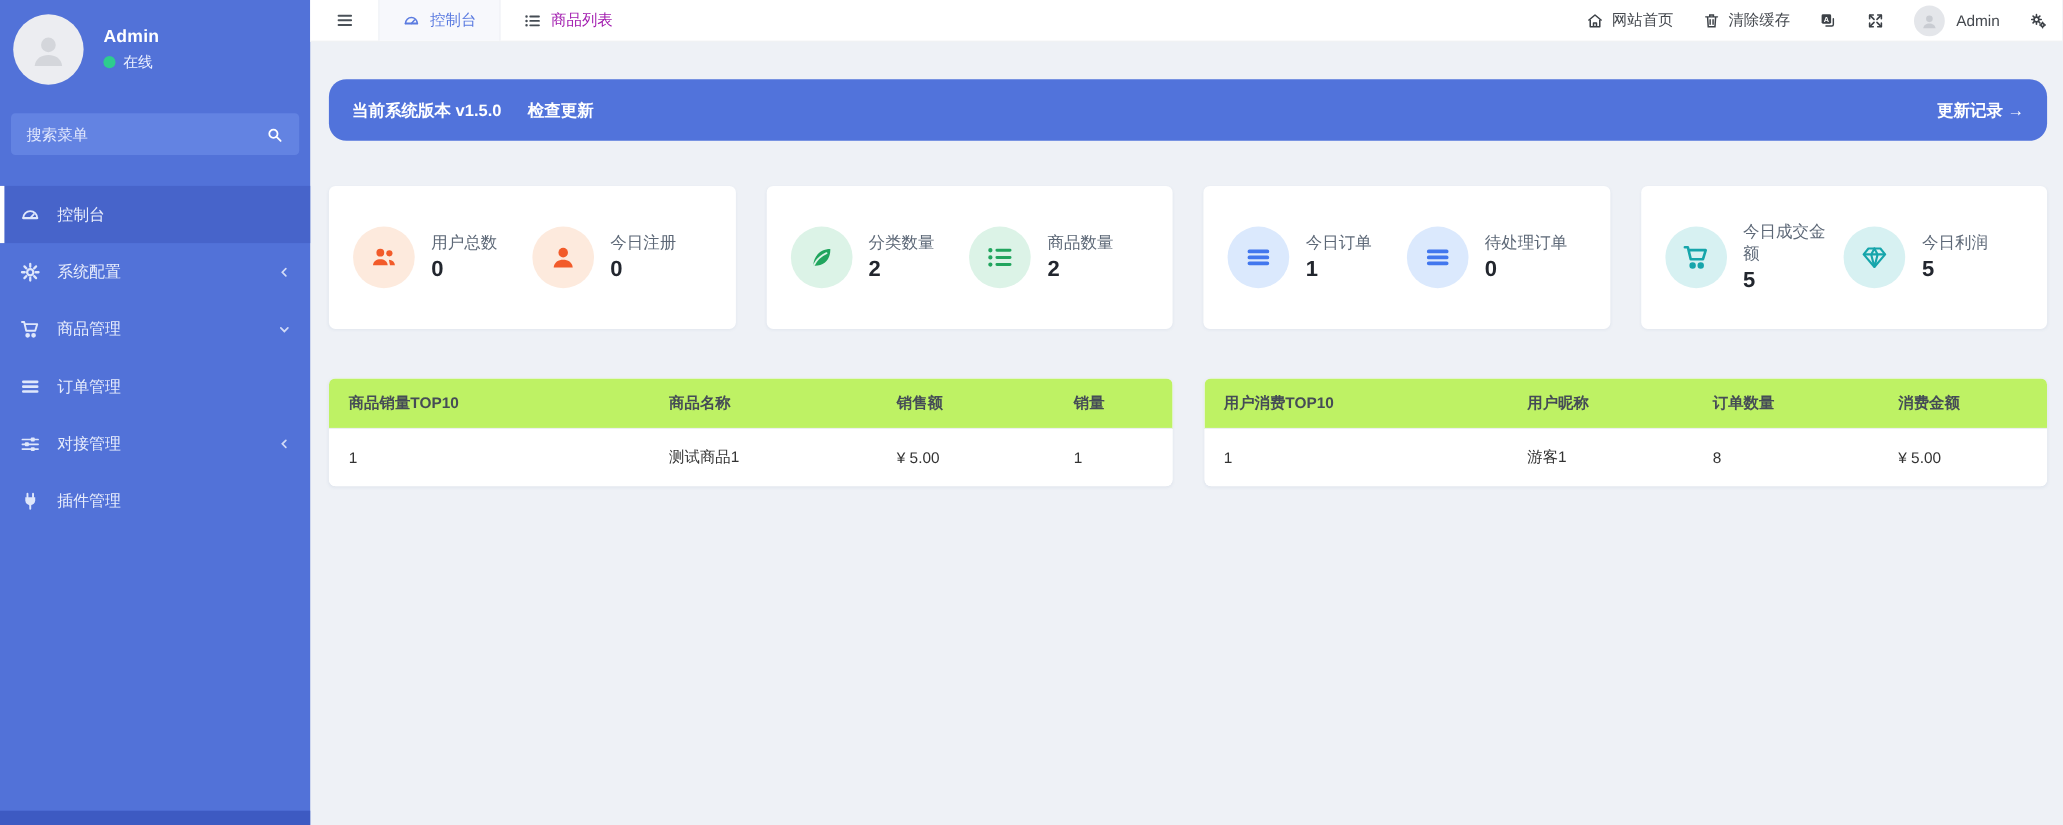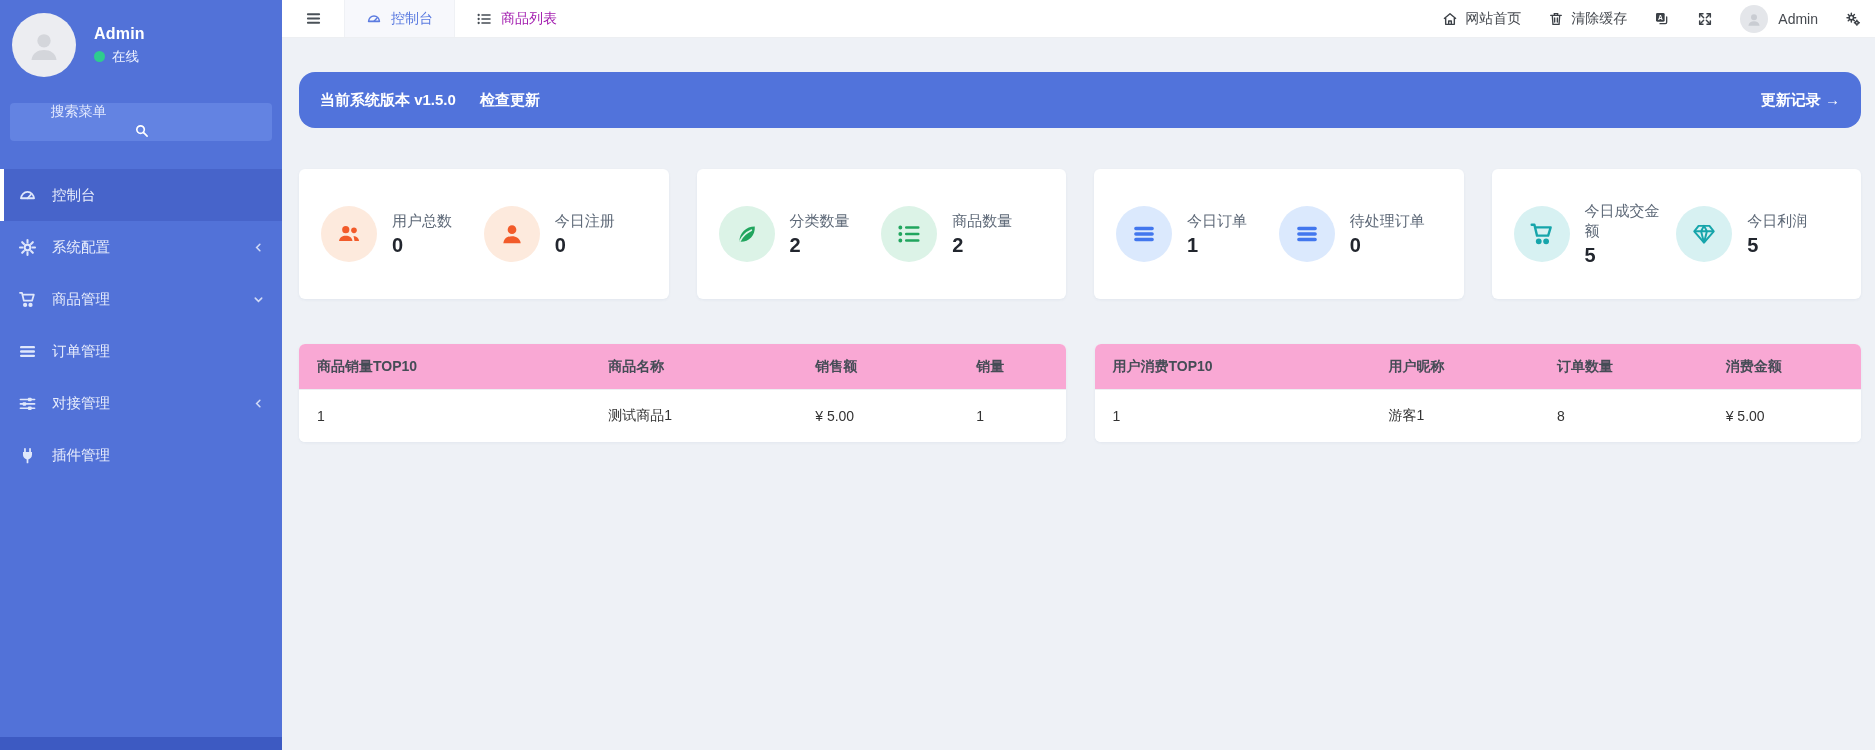--- a/index.html
+++ b/index.html
@@ -10,21 +10,21 @@
   }
   svg { display:block; }
 
   
   .sidebar { width:282px; flex:0 0 282px; background:#5272d8; color:#fff; display:flex; flex-direction:column; }
   .profile { display:flex; align-items:center; gap:18px; padding:13px 12px 10px 12px; }
   .avatar { width:64px; height:64px; border-radius:50%; background:#ecedf1; display:flex; align-items:center; justify-content:center; flex:0 0 64px; }
   .profile-name { font-weight:bold; font-size:16px; letter-spacing:.2px; }
   .profile-status { display:flex; align-items:center; gap:7px; margin-top:5px; font-size:13.5px; color:#eef2ff; }
   .dot { width:11px; height:11px; border-radius:50%; background:#2ecc8e; }
-  .search-box { margin:16px 10px 6px 10px; height:38px; background:#6383e2; border-radius:4px; display:flex; align-items:center; overflow:hidden;flex-direction:column; }
+  .search-box { margin:16px 10px 6px 10px; height:38px; background:#6383e2; border-radius:4px; display:flex; align-items:center; overflow:hidden; }
   .search-box input { flex:1; height:100%; border:0; outline:0; background:transparent; color:#fff; font-size:14px; padding:0 14px; font-family:inherit; }
   .search-box input::placeholder { color:#e9eeff; opacity:.95; }
   .search-btn { width:46px; height:100%; display:flex; align-items:center; justify-content:center; cursor:pointer; }
   .menu { margin-top:22px; }
   .menu-item { height:52px; display:flex; align-items:center; gap:15px; padding:0 18px; font-size:14.5px; color:#e8edfc; cursor:pointer; }
   .menu-item .mi-icon { width:19px; height:19px; color:#dfe7fb; flex:0 0 19px; }
   .menu-item.active { background:#4764ca; border-left:4px solid #ffffff; padding-left:14px; }
   .chev { margin-left:auto; opacity:.85; }
   .sidebar-footer { margin-top:auto; height:13px; background:#3d5ac2; }
 
@@ -56,21 +56,21 @@
   .bubble svg { width:26px; height:26px; }
   .theme-orange .bubble { background:#fdeadd; color:#f25b2a; }
   .theme-green  .bubble { background:#dcf3e7; color:#21a55e; }
   .theme-blue   .bubble { background:#dbe9fd; color:#4277ee; }
   .theme-teal   .bubble { background:#d7f1f2; color:#16a5ab; }
   .stat-label { font-size:15px; color:#5d6877; max-width:86px; line-height:1.35; }
   .stat-value { font-size:20px; font-weight:bold; color:#22262e; margin-top:3px; }
 
   .tables { display:grid; grid-template-columns:1fr 1fr; gap:29px; margin-top:45px; }
   .table { background:#fff; border-radius:6px; overflow:hidden; box-shadow:0 1px 3px rgba(40,60,120,.06); }
-  .thead { display:grid; height:46px; align-items:center; background:#f9a8d4; border-bottom:1px solid #edeff2; font-size:14px; font-weight:bold; color:#454c56; }
+  .thead { display:grid; height:46px; align-items:center; background:#bef264; border-bottom:1px solid #edeff2; font-size:14px; font-weight:bold; color:#454c56; }
   .trow  { display:grid; height:52px; align-items:center; background:#fff; font-size:14px; color:#333; }
   .cols-a { grid-template-columns:38% 27% 21% 14%; }
   .cols-b { grid-template-columns:36% 22% 22% 20%; }
   .tcell { padding-left:18px; white-space:nowrap; overflow:hidden; }
 </style>
 </head>
 <body>
 
 <aside class="sidebar">
   <div class="profile">

